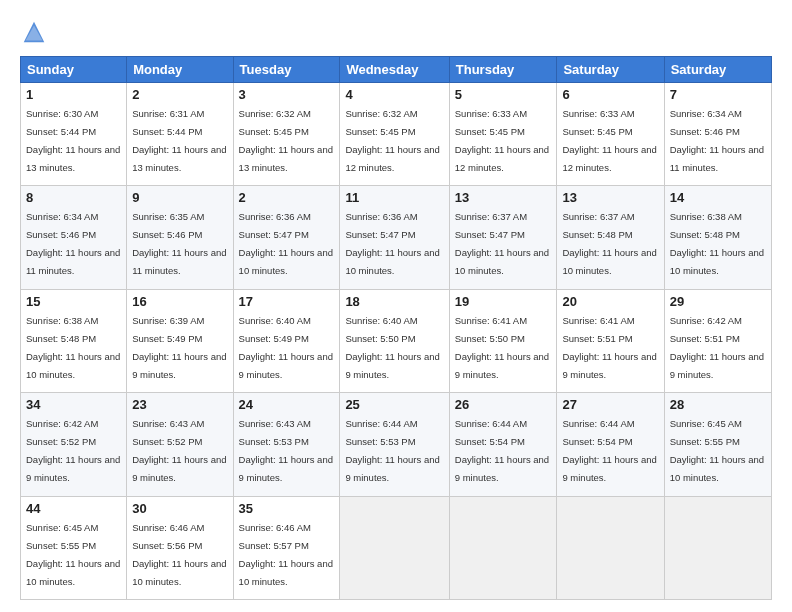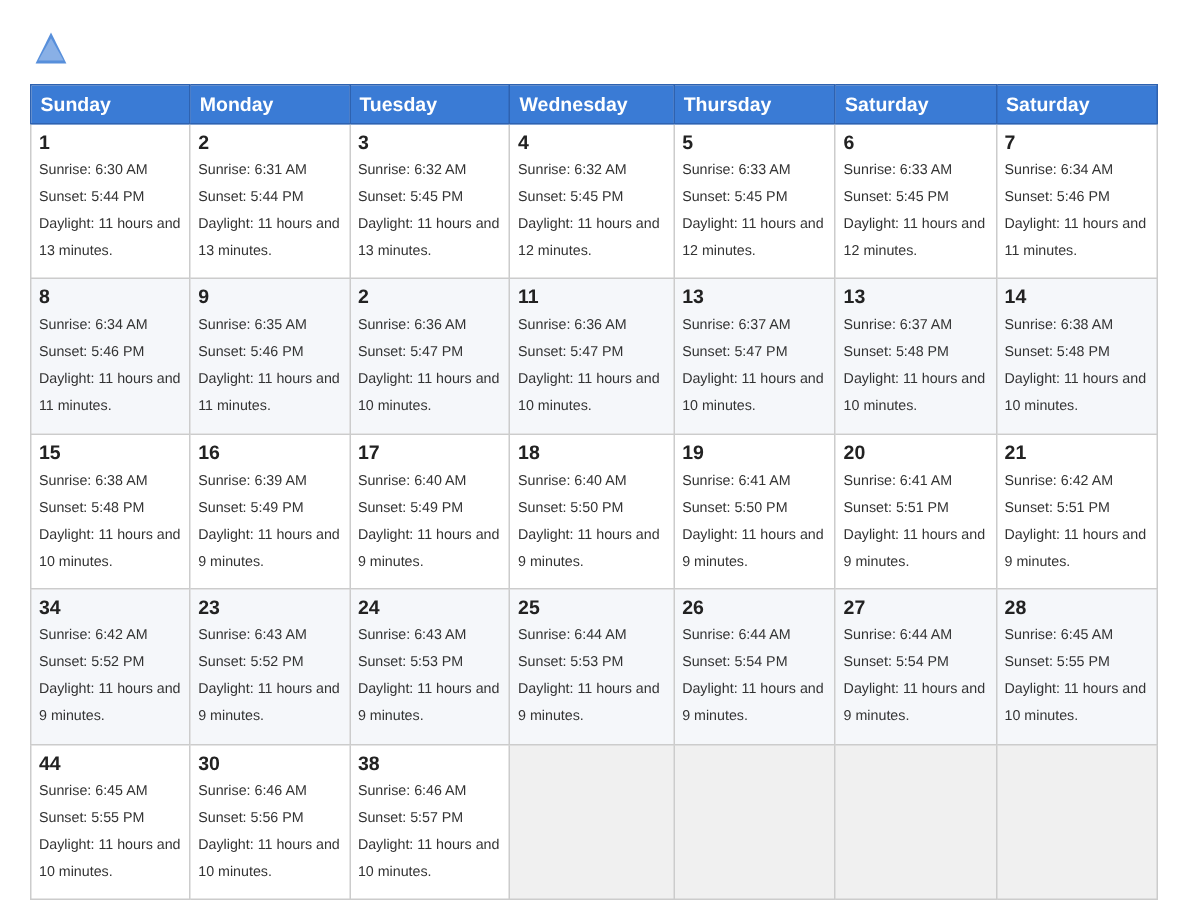--- a/index.html
+++ b/index.html
@@ -206,21 +206,21 @@
       </td>
           <td>
         <span class="day-num">19</span>
         <span class="day-info">Sunrise: 6:41 AM<br>Sunset: 5:50 PM<br>Daylight: 11 hours and 9 minutes.</span>
       </td>
           <td>
         <span class="day-num">20</span>
         <span class="day-info">Sunrise: 6:41 AM<br>Sunset: 5:51 PM<br>Daylight: 11 hours and 9 minutes.</span>
       </td>
           <td>
-        <span class="day-num">21</span>
+        <span class="day-num">29</span>
         <span class="day-info">Sunrise: 6:42 AM<br>Sunset: 5:51 PM<br>Daylight: 11 hours and 9 minutes.</span>
       </td>
         </tr>
         <tr>
           <td>
         <span class="day-num">34</span>
         <span class="day-info">Sunrise: 6:42 AM<br>Sunset: 5:52 PM<br>Daylight: 11 hours and 9 minutes.</span>
       </td>
           <td>
         <span class="day-num">23</span>
@@ -250,21 +250,21 @@
         <tr>
           <td>
         <span class="day-num">44</span>
         <span class="day-info">Sunrise: 6:45 AM<br>Sunset: 5:55 PM<br>Daylight: 11 hours and 10 minutes.</span>
       </td>
           <td>
         <span class="day-num">30</span>
         <span class="day-info">Sunrise: 6:46 AM<br>Sunset: 5:56 PM<br>Daylight: 11 hours and 10 minutes.</span>
       </td>
           <td>
-        <span class="day-num">38</span>
+        <span class="day-num">35</span>
         <span class="day-info">Sunrise: 6:46 AM<br>Sunset: 5:57 PM<br>Daylight: 11 hours and 10 minutes.</span>
       </td>
           <td class="empty"></td>
           <td class="empty"></td>
           <td class="empty"></td>
           <td class="empty"></td>
         </tr>
       </tbody>
   </table>
 </div>

